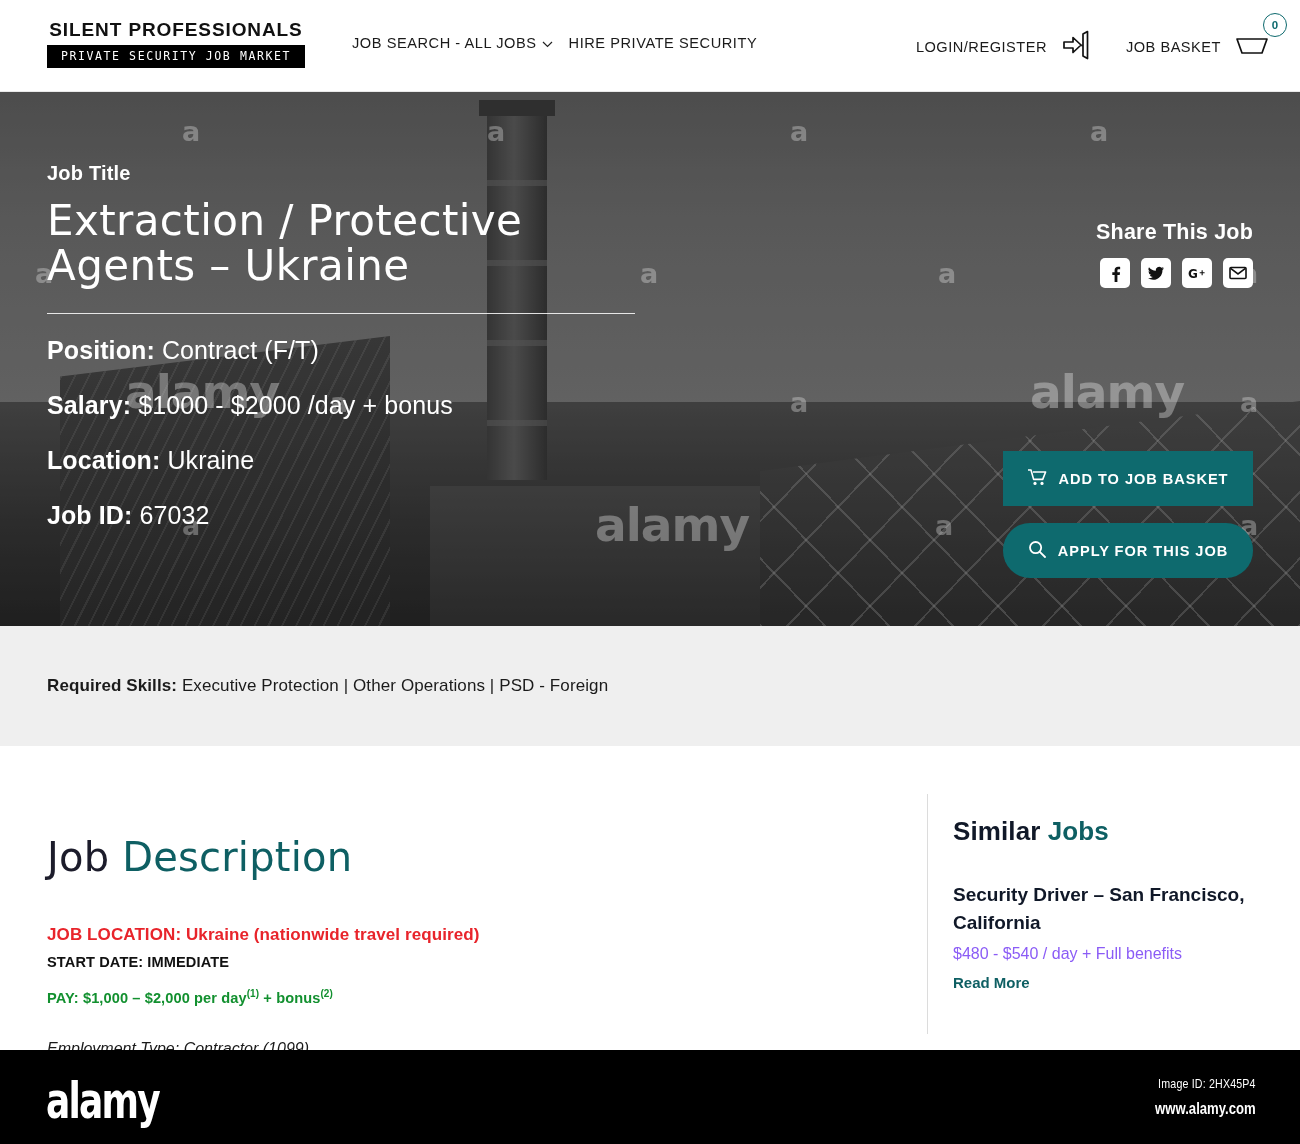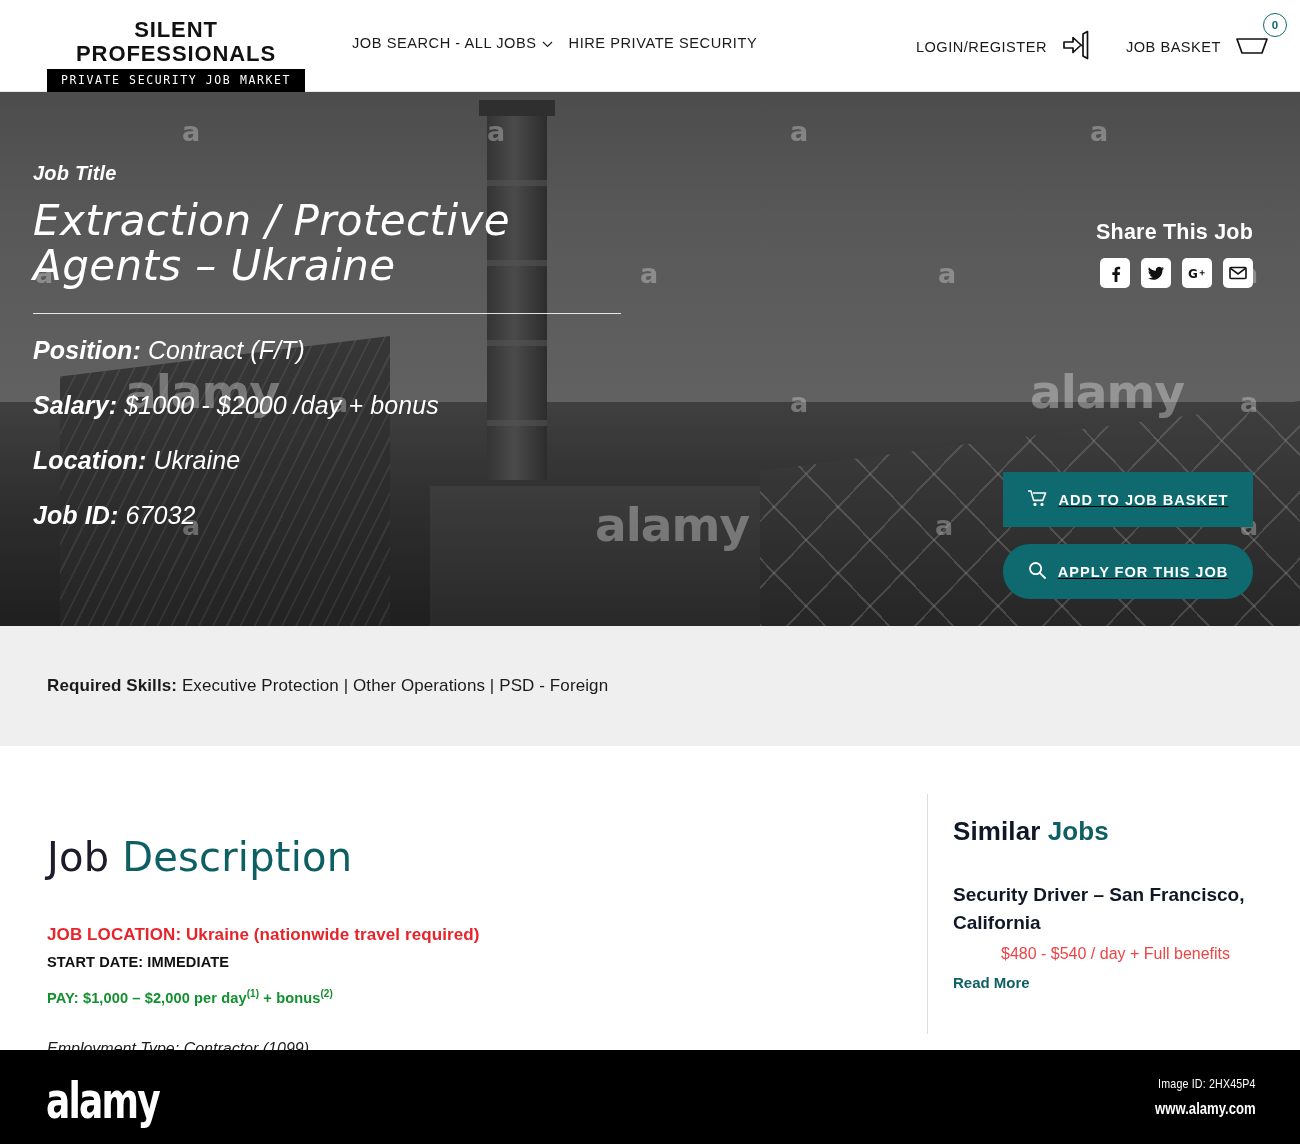--- a/index.html
+++ b/index.html
@@ -11,21 +11,21 @@
   }
   .page { position: relative; width: 1300px; height: 1144px; background:#fff; }
 
   
   .header {
     position: relative; height: 92px; width: 100%;
     background: #ffffff; border-bottom: 1px solid #e9e9e9;
   }
   .logo-wrap { position: absolute; left: 47px; top: 18px; width: 258px; }
   .logo-top {
-    font-size: 22px; font-weight: bold; letter-spacing: 0.9px;
+    font-size: 19px; font-weight: bold; letter-spacing: 0.9px;
     color: #111; text-align: center; line-height: 24px;
   }
   .logo-bar {
     background: #000; color: #fff; text-align: center;
     font-family: "DejaVu Sans Mono", monospace;
     font-size: 11.5px; letter-spacing: 1.6px; padding: 4px 0 5px;
     margin-top: 3px;
   }
   .nav { position: absolute; left: 352px; top: 35px; display: flex; gap: 16px; align-items: center; }
   .nav-item {
@@ -96,21 +96,21 @@
     position:absolute; inset:0; pointer-events:none;
     color: rgba(255,255,255,.30);
     font-family: "DejaVu Sans", sans-serif; font-weight: bold;
   }
   .wm-a { position:absolute; font-size: 27px; line-height:1; }
   .wm-alamy {
     position:absolute; font-size:47px; font-weight:bold; letter-spacing:-1px;
     color: rgba(255,255,255,.33); font-family:"DejaVu Sans", sans-serif;
   }
 
-  .hero-inner { position: relative; z-index: 5; padding: 0 33px; font-style: italic; }
+  .hero-inner { position: relative; z-index: 5; padding: 0 47px; }
   .job-title-label {
     color:#fff; font-size: 20px; font-weight: bold; letter-spacing:.2px;
     padding-top: 70px;
   }
   .job-title {
     color:#fff; font-size: 42px; font-weight: 400; line-height: 1.07;
     letter-spacing: .4px; margin-top: 14px; max-width: 620px;
     font-family: "DejaVu Sans", sans-serif;
   }
   .title-rule { width: 588px; height: 1px; background: rgba(255,255,255,.85); margin-top: 24px; }
@@ -121,21 +121,21 @@
 
   .share-block { position:absolute; right: 47px; top: 128px; z-index: 6; text-align: right; }
   .share-title { color:#fff; font-size: 21.5px; font-weight: bold; letter-spacing:.2px; }
   .share-icons { display:flex; gap: 11px; margin-top: 13px; justify-content:flex-end; }
   .sic {
     width: 30px; height: 30px; border-radius: 5px; background:#fff;
     display:flex; align-items:center; justify-content:center; cursor:pointer;
   }
   .sic svg { display:block; }
 
-  .hero-btns { position:absolute; right: 47px; top: 380px; z-index: 6; width: 250px; text-decoration: underline; }
+  .hero-btns { position:absolute; right: 47px; top: 359px; z-index: 6; width: 250px; }
   .btn {
     width: 250px; height: 55px; background:#0e6a6e; color:#fff;
     display:flex; align-items:center; justify-content:center; gap: 12px;
     font-size: 14.6px; font-weight: bold; letter-spacing: .95px; cursor:pointer;
     border: none; font-family:"Liberation Sans", sans-serif;
   }
   .btn + .btn { margin-top: 17px; border-radius: 27px; }
 
   
   .skills {
@@ -158,21 +158,21 @@
   .line-red { color:#e8242b; font-weight:bold; font-size:17px; letter-spacing:.1px; }
   .line-black { color:#111; font-weight:bold; font-size:14.6px; margin-top: 9px; letter-spacing:.1px;}
   .line-green { color:#12902f; font-weight:bold; font-size:14.6px; margin-top: 18px; letter-spacing:.1px;}
   .line-green sup, .line-red sup { font-size: 10px; }
   .line-italic { font-style: italic; font-size:16px; color:#1a1a1a; margin-top: 34px; }
 
   .sj-heading { font-size: 26px; font-weight: bold; color:#101828; letter-spacing:.1px; }
   .sj-heading .accent { color:#0e5f63; }
   .sj-item { margin-top: 34px; }
   .sj-title { font-size: 19px; font-weight: bold; color:#101828; line-height: 1.48; }
-  .sj-pay { font-size: 16px; color:#ef4444; line-height: 1.5; margin-top: 5px; margin-left: 48px; }
+  .sj-pay { font-size: 16px; color:#8b5cf6; line-height: 1.5; margin-top: 5px; }
   .sj-more { font-size: 15px; font-weight: bold; color:#0e5f63; margin-top: 8px; cursor:pointer; }
 
   
   .alamy-bar {
     position:absolute; left:0; bottom:0; width:1300px; height:94px; background:#000;
   }
   .alamy-logo {
     position:absolute; left:46px; top: 22px;
     color:#fff; font-size: 50px; font-weight: bold; letter-spacing:-2.5px;
     font-family:"DejaVu Sans", sans-serif;

